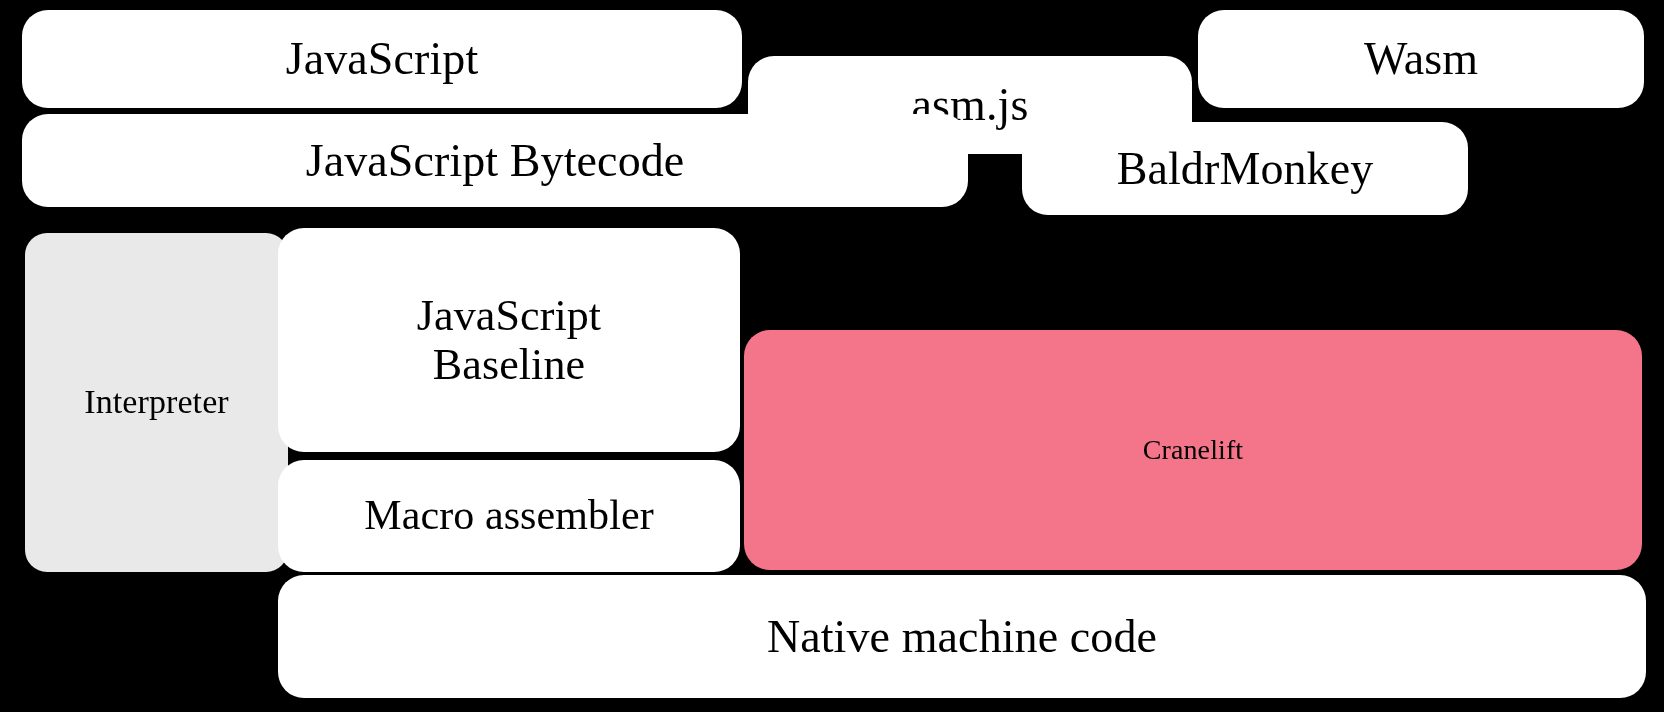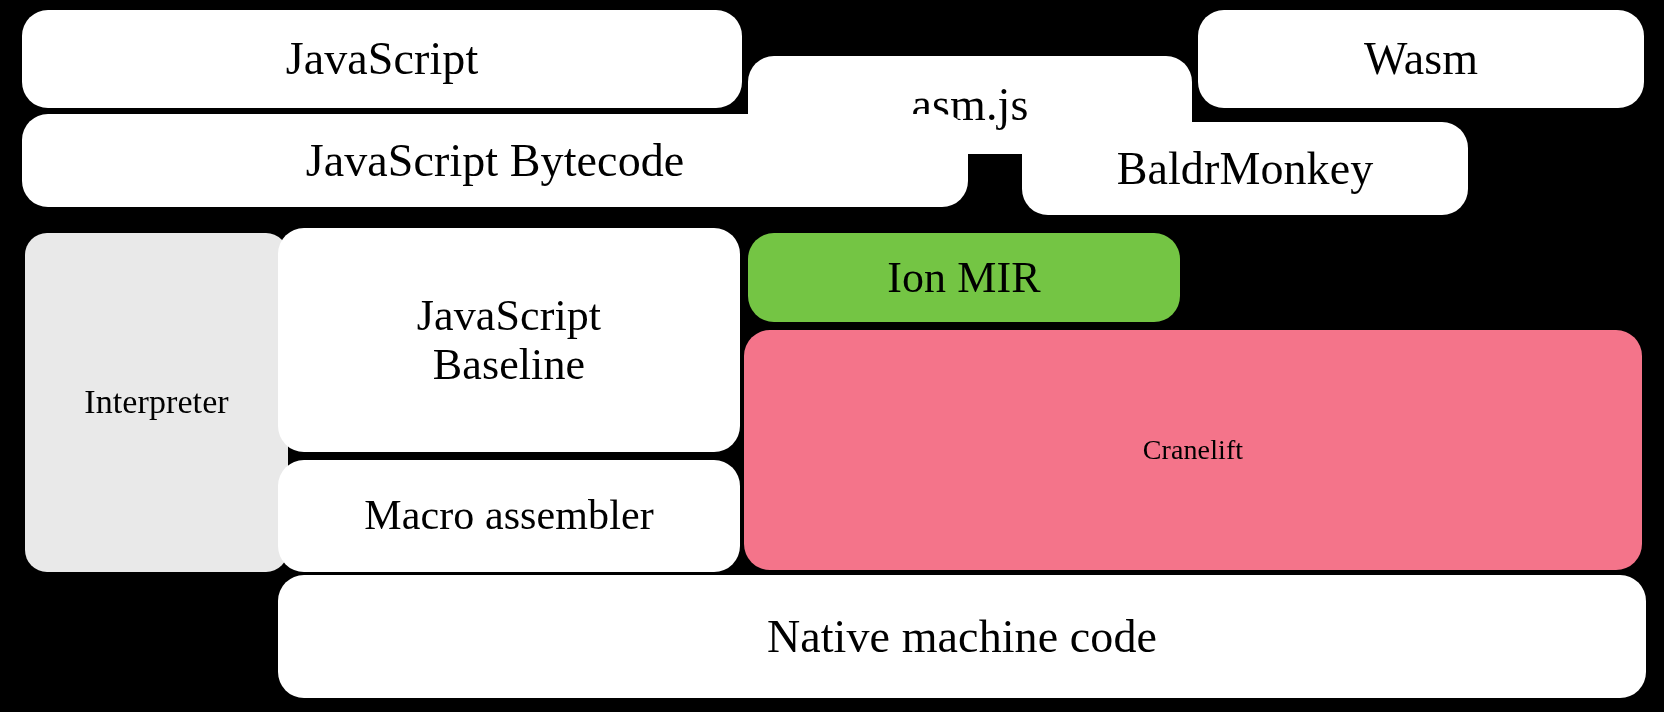--- a/index.html
+++ b/index.html
@@ -68,21 +68,20 @@
 
   <div class="node fill-white" id="n-js-bytecode">JavaScript Bytecode</div>
 
   <div class="node fill-white" id="n-baldrmonkey">BaldrMonkey</div>
 
   <div class="node fill-gray" id="n-interpreter">Interpreter</div>
 
   <div class="node fill-white" id="n-js-baseline">JavaScript
 Baseline</div>
 
-  <div class="node fill-green" id="n-ion-mir">Ion MIR</div>
 
   <div class="node fill-pink" id="n-cranelift">Cranelift</div>
 
   <div class="node fill-white" id="n-macro-assembler">Macro assembler</div>
 
   <div class="node fill-white" id="n-native-code">Native machine code</div>
 
 </div>
 
 </body></html>

